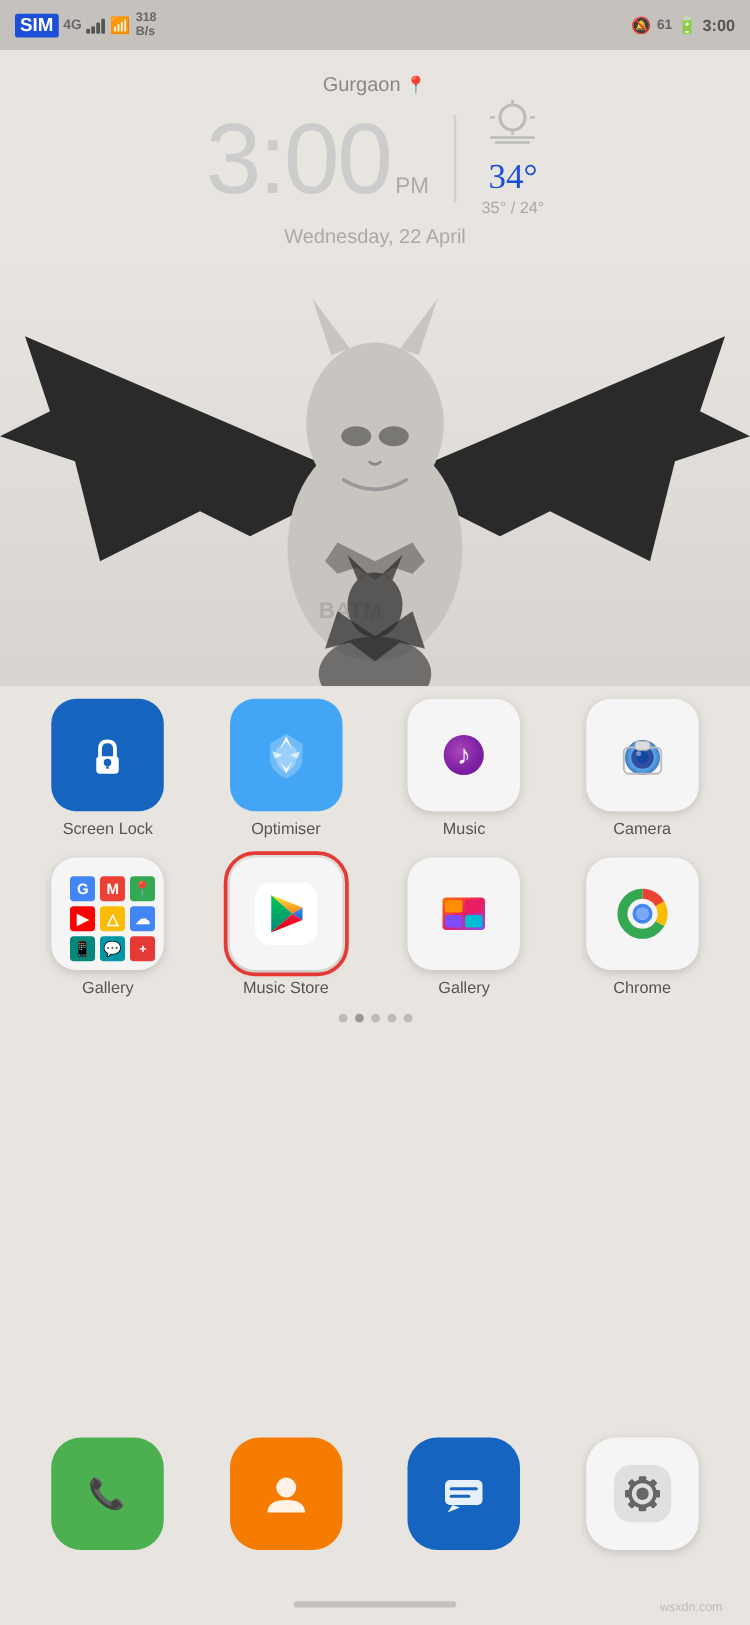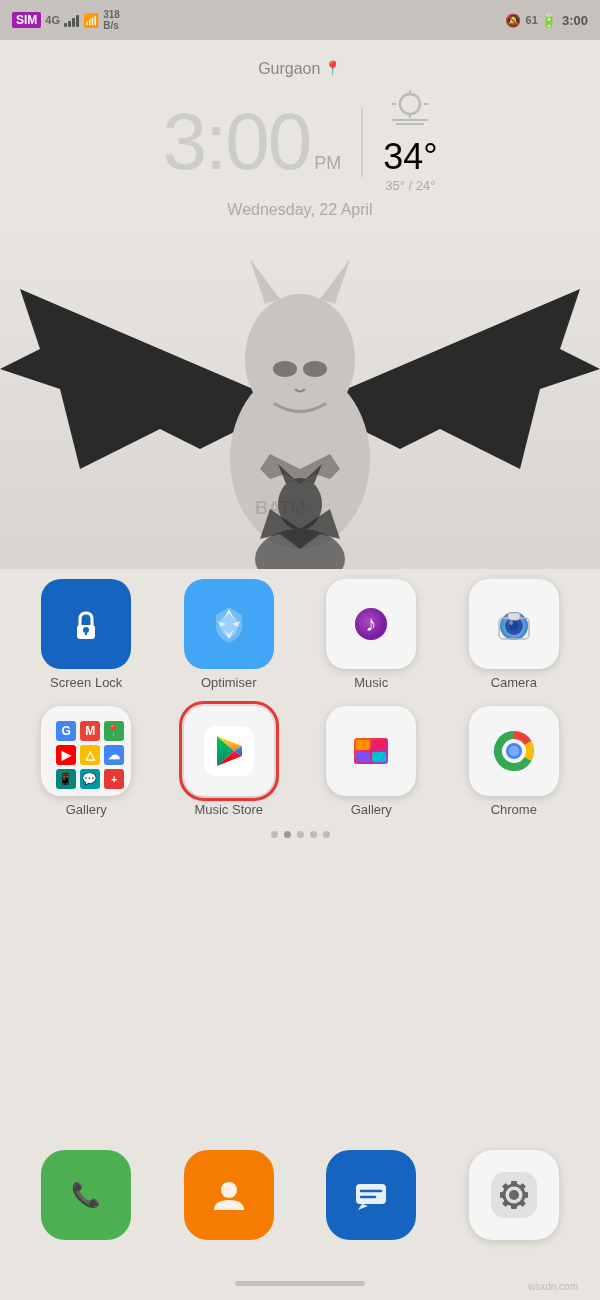--- a/index.html
+++ b/index.html
@@ -55,21 +55,21 @@
     
     .clock-area {
       text-align: center;
       padding: 20px 0 10px;
       position: relative;
       z-index: 5;
     }
     .location {
       font-size: 16px;
       color: #888;
-      margin-bottom: 12px;
+      margin-bottom: 2px;
       display: flex;
       align-items: flex-start;
       justify-content: center;
       gap: 4px;
     }
     .clock-row {
       display: flex;
       align-items: center;
       justify-content: center;
       gap: 20px;
@@ -88,23 +88,24 @@
     }
     .weather-block {
       text-align: center;
     }
     .weather-icon {
       font-size: 32px;
       color: #bbb;
       margin-bottom: 2px;
     }
     .weather-temp {
-      font-size: 36px;
-      color: #000000;
+      font-size: 28px;
+      color: #1d4ed8;
       font-weight: 300;
+      font-family: Liberation Serif, serif;
     }
     .weather-range {
       font-size: 13px;
       color: #aaa;
     }
     .clock-divider {
       width: 2px;
       height: 70px;
       background: #bbb;
       opacity: 0.5;
@@ -258,21 +259,21 @@
       color: #aaa;
       opacity: 0.7;
       z-index: 100;
     }
   </style>
 </head>
 <body>
 
 <div class="status-bar">
   <div class="status-left">
-    <span style="font-size:12px;background:#a21caf;color:white;padding:1px 4px;border-radius:2px;">SIM</span>
+    <span style="font-size:15px;background:#1d4ed8;color:white;padding:1px 4px;border-radius:2px;">SIM</span>
     <span style="font-size:11px;color:#666;">4G</span>
     <div class="signal-bars">
       <div class="signal-bar" style="height:4px;"></div>
       <div class="signal-bar" style="height:6px;"></div>
       <div class="signal-bar" style="height:9px;"></div>
       <div class="signal-bar" style="height:12px;"></div>
     </div>
     <span style="font-size:13px;">📶</span>
     <span style="font-size:10px;color:#666;line-height:1.1;">318<br>B/s</span>
   </div>

